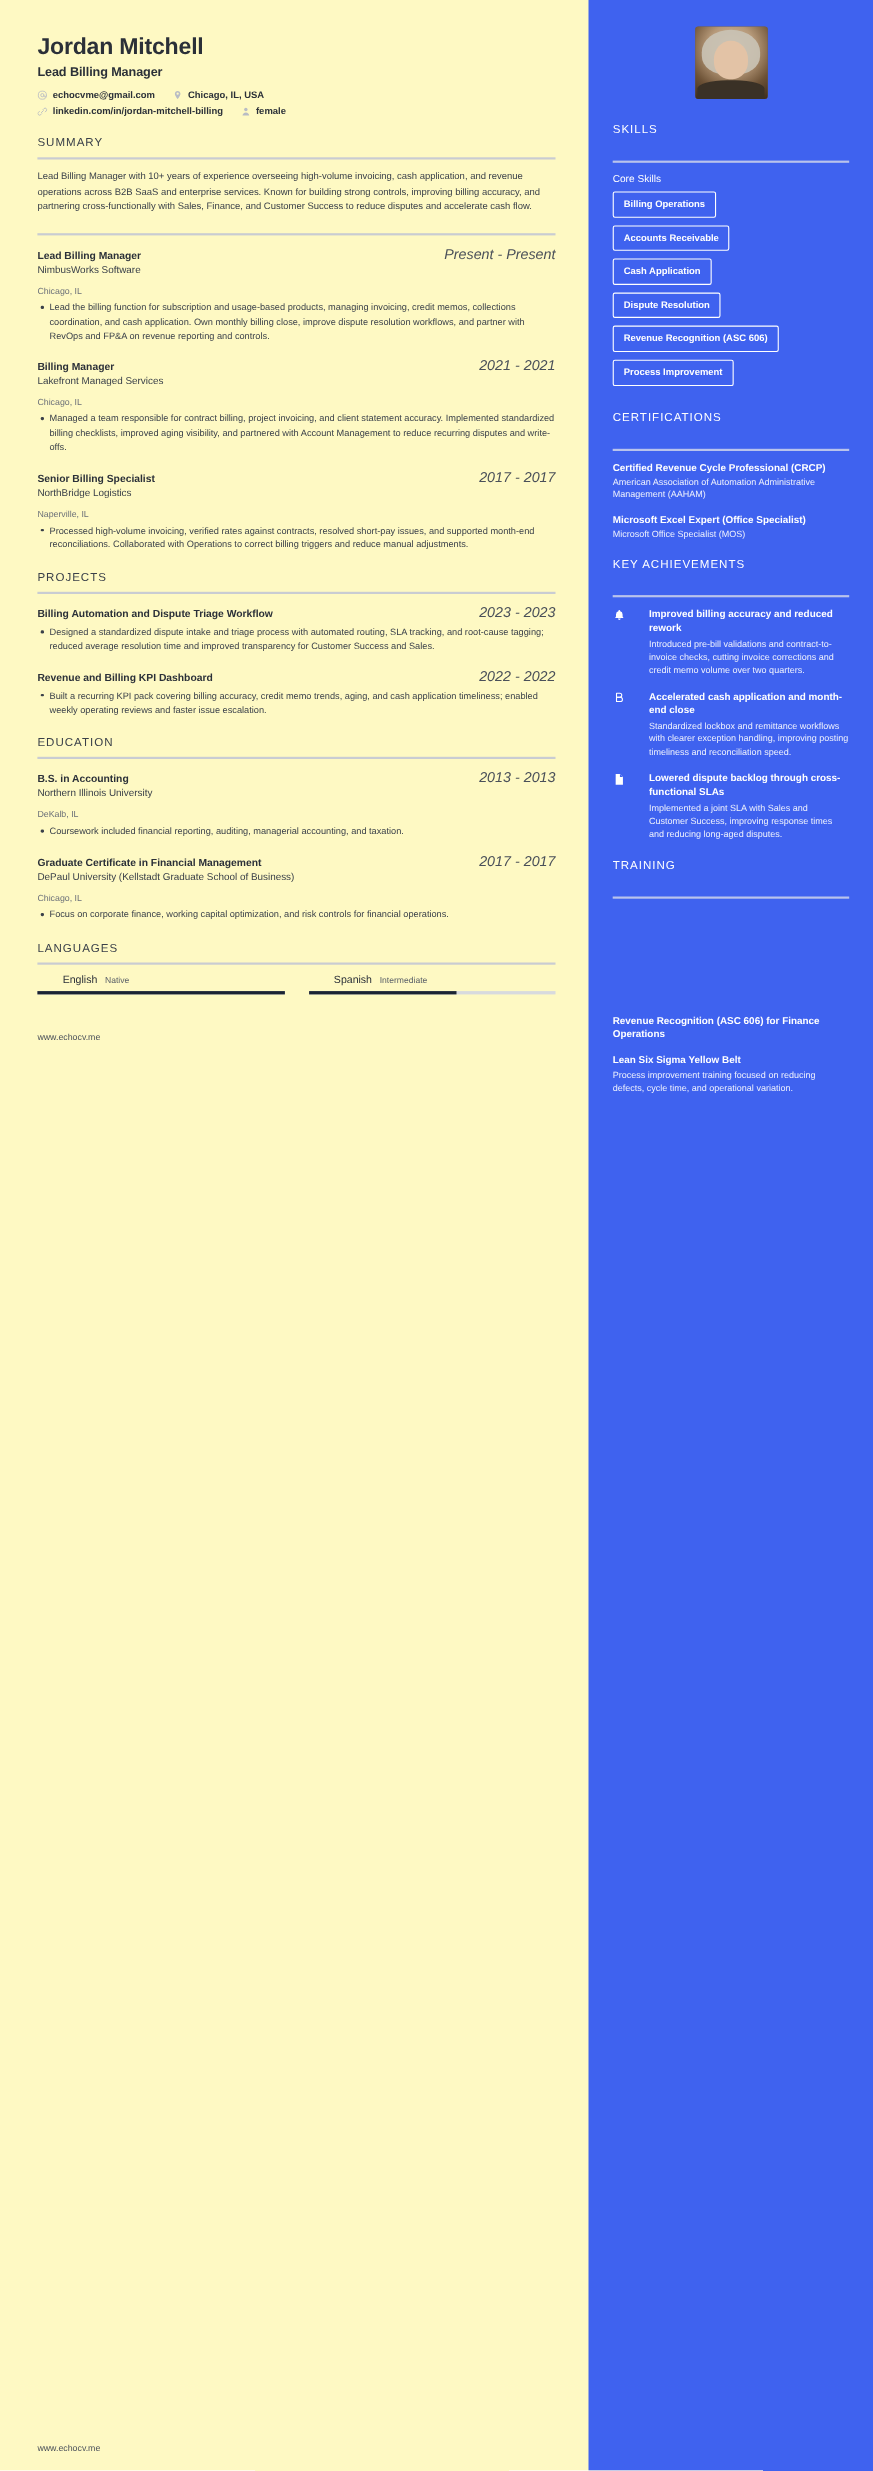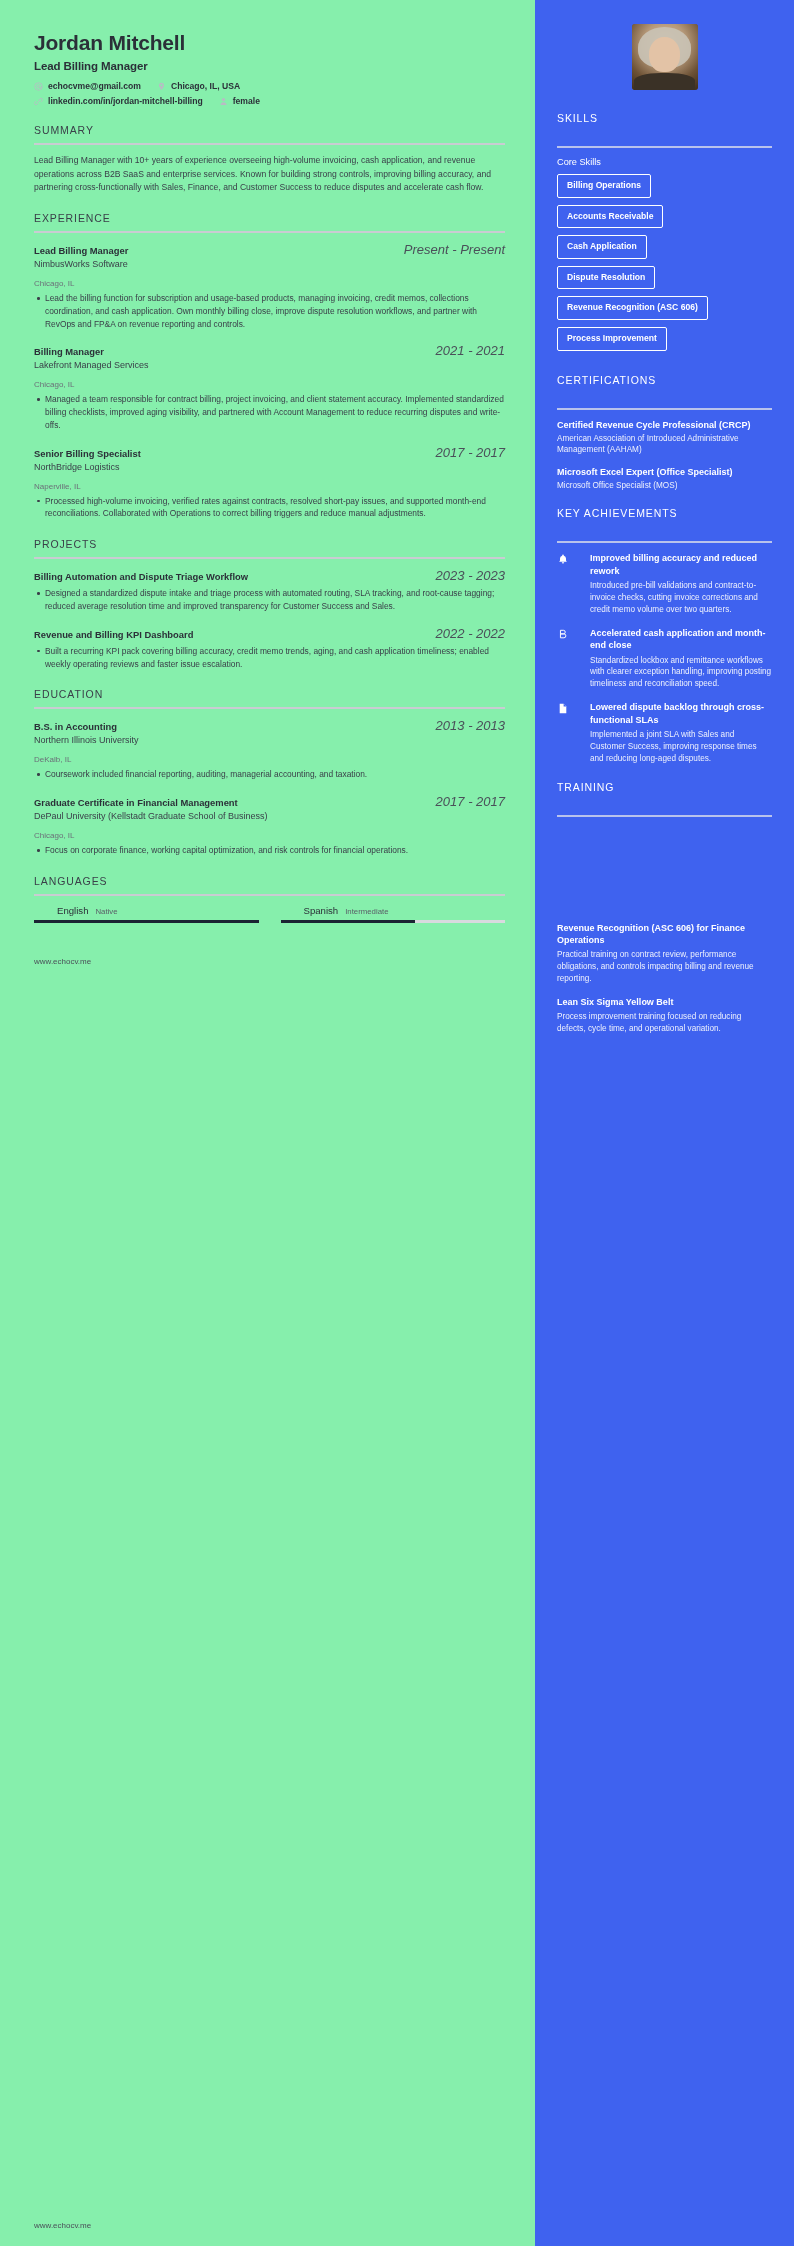--- a/index.html
+++ b/index.html
@@ -7,21 +7,21 @@
     width: 794px;
     font-family: "Liberation Sans", sans-serif;
     background: #ffffff;
   }
   .page {
     position: relative;
     width: 794px;
     min-height: 2246px;
     display: flex;
     align-items: stretch;
-    background: #86efac;
+    background: #fef9c3;
   }
 
   
   .main-col {
     width: 535px;
     padding: 30px 30px 0 34px;
     position: relative;
   }
   .name {
     font-size: 21px;
@@ -374,21 +374,20 @@
       </div>
     </div>
 
     <div class="section">
       <div class="section-head">SUMMARY</div>
       <div class="section-rule"></div>
       <div class="summary-text">Lead Billing Manager with 10+ years of experience overseeing high-volume invoicing, cash application, and revenue operations across B2B SaaS and enterprise services. Known for building strong controls, improving billing accuracy, and partnering cross-functionally with Sales, Finance, and Customer Success to reduce disputes and accelerate cash flow.</div>
     </div>
 
     <div class="section">
-      <div class="section-head">EXPERIENCE</div>
       <div class="section-rule"></div>
 
       <div class="entry">
         <div class="entry-top">
           <div class="entry-role">Lead Billing Manager</div>
           <div class="entry-dates">Present  -  Present</div>
         </div>
         <div class="entry-sub">
           <div class="entry-org">NimbusWorks Software</div>
           <div class="entry-loc">Chicago, IL</div>
@@ -537,21 +536,21 @@
         <div><span class="chip">Revenue Recognition (ASC 606)</span></div>
         <div><span class="chip">Process Improvement</span></div>
       </div>
     </div>
 
     <div>
       <div class="side-head">CERTIFICATIONS</div>
       <div class="side-rule"></div>
       <div class="cert-block">
         <div class="cert-title">Certified Revenue Cycle Professional (CRCP)</div>
-        <div class="cert-issuer">American Association of Introduced Administrative Management (AAHAM)</div>
+        <div class="cert-issuer">American Association of Automation Administrative Management (AAHAM)</div>
       </div>
       <div class="cert-block">
         <div class="cert-title">Microsoft Excel Expert (Office Specialist)</div>
         <div class="cert-issuer">Microsoft Office Specialist (MOS)</div>
       </div>
     </div>
 
     <div>
       <div class="side-head">KEY ACHIEVEMENTS</div>
       <div class="side-rule"></div>
@@ -595,21 +594,20 @@
         </div>
       </div>
     </div>
 
     <div>
       <div class="side-head">TRAINING</div>
       <div class="side-rule"></div>
       <div class="training-gap"></div>
       <div class="train-block">
         <div class="train-title">Revenue Recognition (ASC 606) for Finance Operations</div>
-        <div class="train-desc">Practical training on contract review, performance obligations, and controls impacting billing and revenue reporting.</div>
       </div>
       <div class="train-block">
         <div class="train-title">Lean Six Sigma Yellow Belt</div>
         <div class="train-desc">Process improvement training focused on reducing defects, cycle time, and operational variation.</div>
       </div>
     </div>
 
   </div>
 </div>
 

